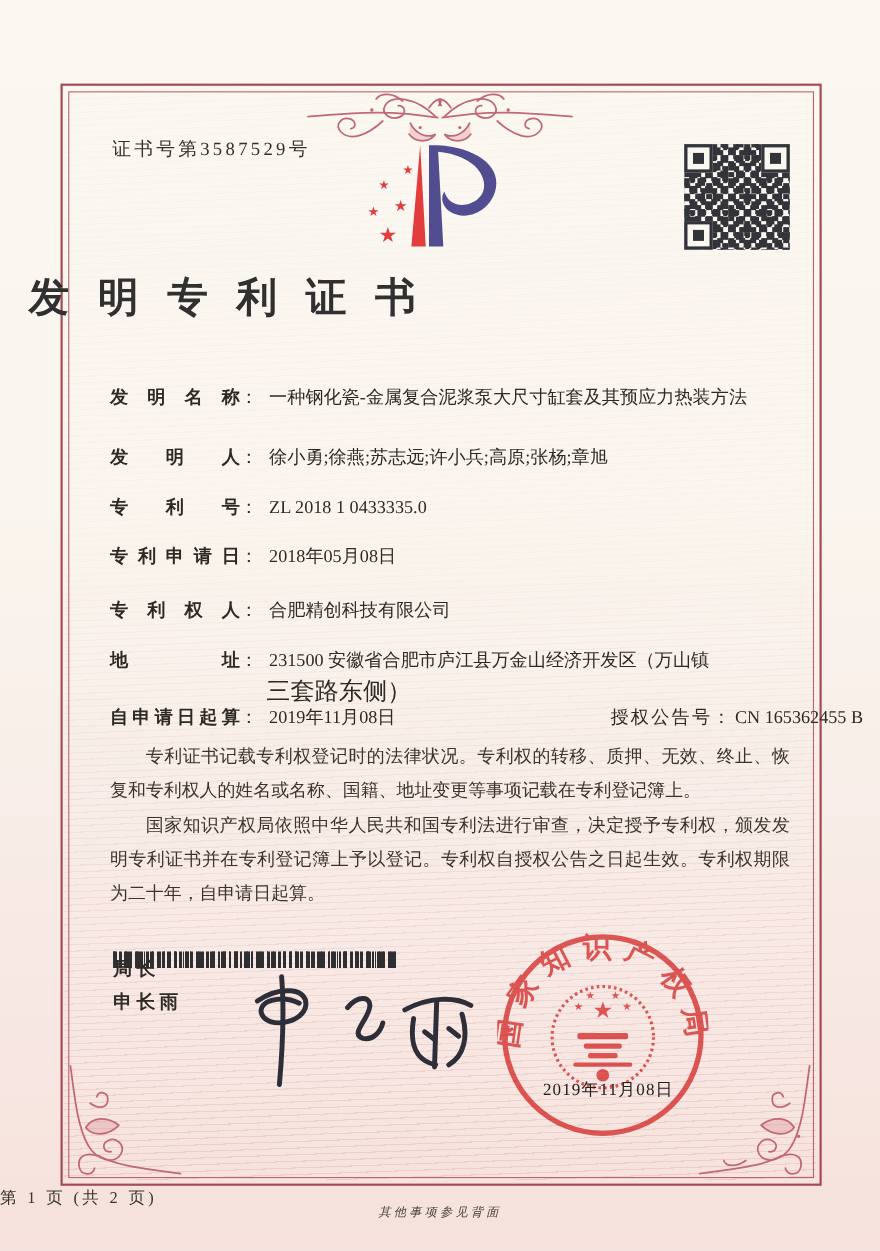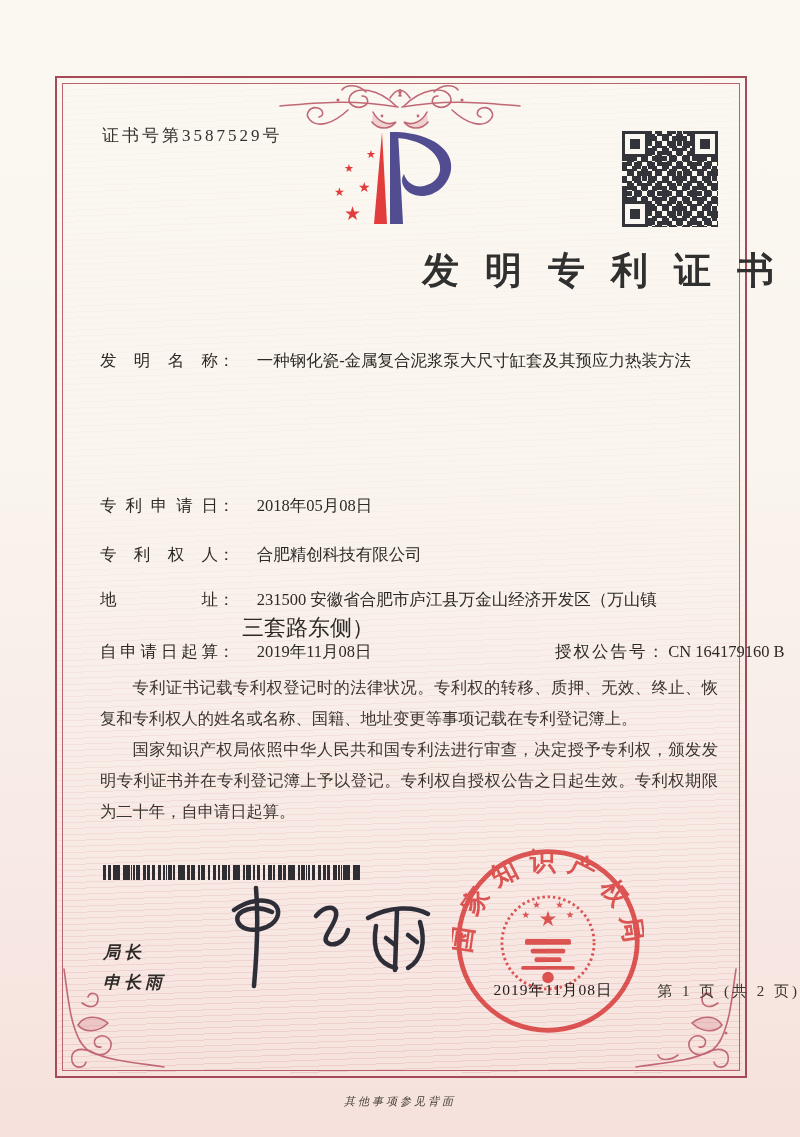--- a/index.html
+++ b/index.html
@@ -11,49 +11,49 @@
   
   .waves{
     position:absolute;left:58px;top:78px;width:684px;height:995px;pointer-events:none;
     background:repeating-linear-gradient(178deg,rgba(208,116,126,.22) 0 1px,rgba(255,255,255,0) 1px 6px);
     -webkit-mask-image:linear-gradient(to bottom,rgba(0,0,0,.12) 0%,rgba(0,0,0,.15) 45%,rgba(0,0,0,.55) 72%,rgba(0,0,0,.9) 100%);
     mask-image:linear-gradient(to bottom,rgba(0,0,0,.12) 0%,rgba(0,0,0,.15) 45%,rgba(0,0,0,.55) 72%,rgba(0,0,0,.9) 100%);
   }
   .border-outer{position:absolute;left:55px;top:76px;width:688px;height:998px;border:2.5px solid #a74a57;}
   .border-inner{position:absolute;left:5px;top:5px;right:5px;bottom:5px;border:1px solid #bb6470;}
   .cert-no{position:absolute;left:102px;top:124px;font-size:17px;letter-spacing:3px;color:#33302b;}
-  .title{position:absolute;left:0;top:246px;width:800px;text-align:right;font-size:37px;font-weight:bold;
+  .title{position:absolute;left:0;top:246px;width:800px;text-align:left;font-size:37px;font-weight:bold;
          letter-spacing:26px;text-indent:26px;color:#303030;font-family:Liberation Serif, serif;}
   
   .field-row{position:absolute;left:100px;width:616px;font-size:16.5px;line-height:24px;color:#2d2a25;}
-  .jlbl{display:inline-block;width:118px;text-align:justify;text-align-last:justify;vertical-align:top;}
+  .jlbl{display:inline-block;width:118px;text-align:justify;text-align-last:justify;vertical-align:top;font-weight:bold;}
   .fcolon{vertical-align:top;}
-  .fvalue{display:inline-block;vertical-align:top;margin-left:18px;max-width:470px;font-family:Liberation Serif, serif;}
+  .fvalue{display:inline-block;vertical-align:top;margin-left:6px;max-width:470px;font-family:Liberation Serif, serif;}
   .r-name{top:349px}.r-inventor{top:404px}.r-patno{top:449px}.r-filing{top:494px}
   .r-patentee{top:543px}.r-address{top:588px}.r-grant{top:640px}
   .addr2{margin-left:142px;margin-top:4px;font-size:22px;}
   .grant-right{position:absolute;left:455px;top:0;white-space:nowrap;}
   .grant-right .glbl{letter-spacing:2px;}
   .paras{position:absolute;left:100px;top:672px;width:618px;font-size:16.3px;line-height:31px;
          text-align:justify;color:#3a342d;}
   .paras p{margin:0;text-indent:2em;}
   
   .barcode{position:absolute;left:103px;top:865px;width:258px;height:15px;
     background-image:
       repeating-linear-gradient(90deg,#2e2e33 0 2px,transparent 2px 5px),
       repeating-linear-gradient(90deg,#2e2e33 0 1px,transparent 1px 7px),
       repeating-linear-gradient(90deg,#2e2e33 0 3px,transparent 3px 11px);
   }
-  .signer{position:absolute;left:103px;top:938px;font-family:"Liberation Sans","DejaVu Sans",sans-serif;
-          font-weight:bold;font-size:17px;letter-spacing:4px;color:#2f2b28;line-height:30px;font-style:italic;}
+  .signer{position:absolute;left:103px;top:866px;font-family:"Liberation Sans","DejaVu Sans",sans-serif;
+          font-weight:bold;font-size:17px;letter-spacing:4px;color:#2f2b28;line-height:30px;}
   .sig-svg{position:absolute;left:200px;top:882px;}
   .seal{position:absolute;left:452px;top:845px;width:192px;height:192px;mix-blend-mode:multiply;}
   .seal-date{position:absolute;left:468px;top:980px;width:170px;text-align:center;font-size:15.5px;
              letter-spacing:1px;color:#23201d;}
-  .page-num{position:absolute;left:0;top:982px;width:800px;text-align:right;font-size:15px;
+  .page-num{position:absolute;left:0;top:1080px;width:800px;text-align:left;font-size:15px;
             letter-spacing:3px;color:#3a342d;}
   .back-note{position:absolute;left:0;top:1094px;width:800px;text-align:center;font-size:11px;
              letter-spacing:3px;color:#46403a;font-style:italic;}
   
   .qr{position:absolute;left:622px;top:131px;width:96px;height:96px;background:
       repeating-conic-gradient(#33343a 0% 25%,transparent 0% 50%) 0 0/10px 10px,
       repeating-conic-gradient(#33343a 0% 25%,transparent 0% 50%) 5px 3px/14px 14px, #fbf8f2;}
   .finder{position:absolute;width:20px;height:20px;border:3px solid #33343a;background:#fbf8f2;}
   .finder::after{content:"";position:absolute;left:5px;top:5px;width:10px;height:10px;background:#33343a;}
   .f-tl{left:0;top:0}.f-tr{right:0;top:0}.f-bl{left:0;bottom:0}
@@ -129,39 +129,47 @@
     <div class="finder f-tr"></div>
     <div class="finder f-bl"></div>
   </div>
 
   <div class="title">发明专利证书</div>
 
   <div class="field-row r-name">
     <span class="jlbl">发明名称</span><span class="fcolon">：</span>
     <span class="fvalue">一种钢化瓷-金属复合泥浆泵大尺寸缸套及其预应力热装方法</span>
   </div>
+  <div class="field-row r-inventor">
+    <span class="jlbl">发明人</span><span class="fcolon">：</span>
+    <span class="fvalue">徐小勇;徐燕;苏志远;许小兵;高原;张杨;章旭</span>
+  </div>
+  <div class="field-row r-patno">
+    <span class="jlbl">专利号</span><span class="fcolon">：</span>
+    <span class="fvalue">ZL 2018 1 0433335.0</span>
+  </div>
   <div class="field-row r-filing">
     <span class="jlbl">专利申请日</span><span class="fcolon">：</span>
     <span class="fvalue">2018年05月08日</span>
   </div>
   <div class="field-row r-patentee">
     <span class="jlbl">专利权人</span><span class="fcolon">：</span>
     <span class="fvalue">合肥精创科技有限公司</span>
   </div>
   <div class="field-row r-address">
     <span class="jlbl">地址</span><span class="fcolon">：</span>
     <span class="fvalue">231500 安徽省合肥市庐江县万金山经济开发区（万山镇</span>
     <div class="addr2">三套路东侧）</div>
   </div>
   <div class="field-row r-grant">
     <span class="jlbl">自申请日起算</span><span class="fcolon">：</span>
     <span class="fvalue">2019年11月08日</span>
     <span class="grant-right">
       <span class="glbl">授权公告号</span><span>：</span>
-      <span>CN 164179160 B</span>
+      <span>CN 165362455 B</span>
     </span>
   </div>
 
   <div class="paras">
     <p>专利证书记载专利权登记时的法律状况。专利权的转移、质押、无效、终止、恢复和专利权人的姓名或名称、国籍、地址变更等事项记载在专利登记簿上。</p>
     <p>国家知识产权局依照中华人民共和国专利法进行审查，决定授予专利权，颁发发明专利证书并在专利登记簿上予以登记。专利权自授权公告之日起生效。专利权期限为二十年，自申请日起算。</p>
   </div>
 
   <div class="barcode"></div>
 

